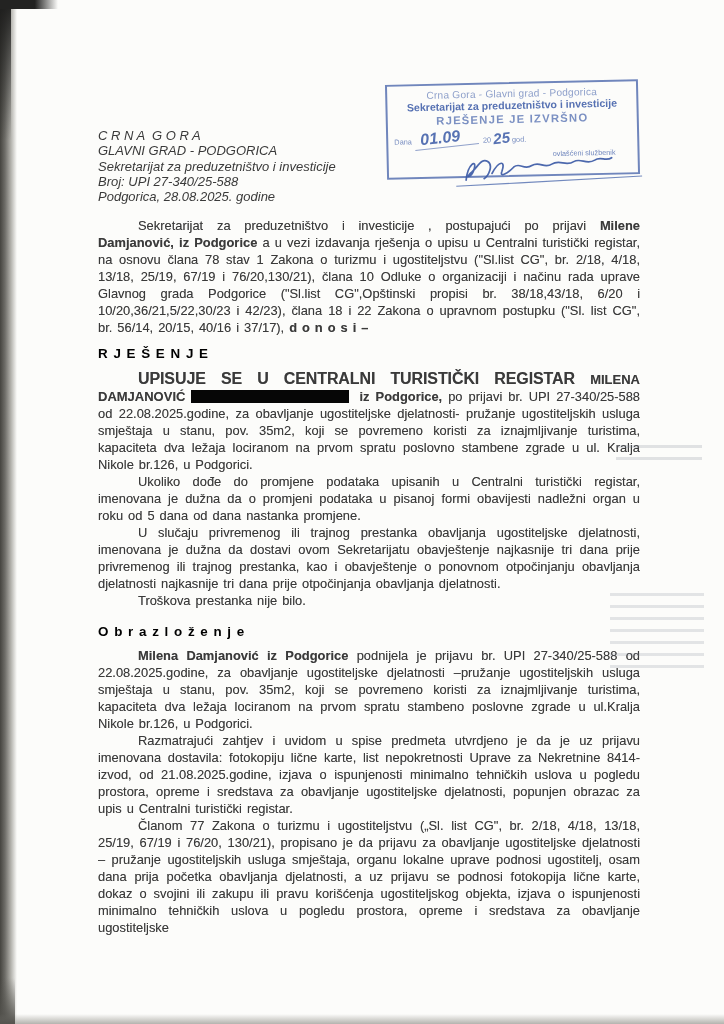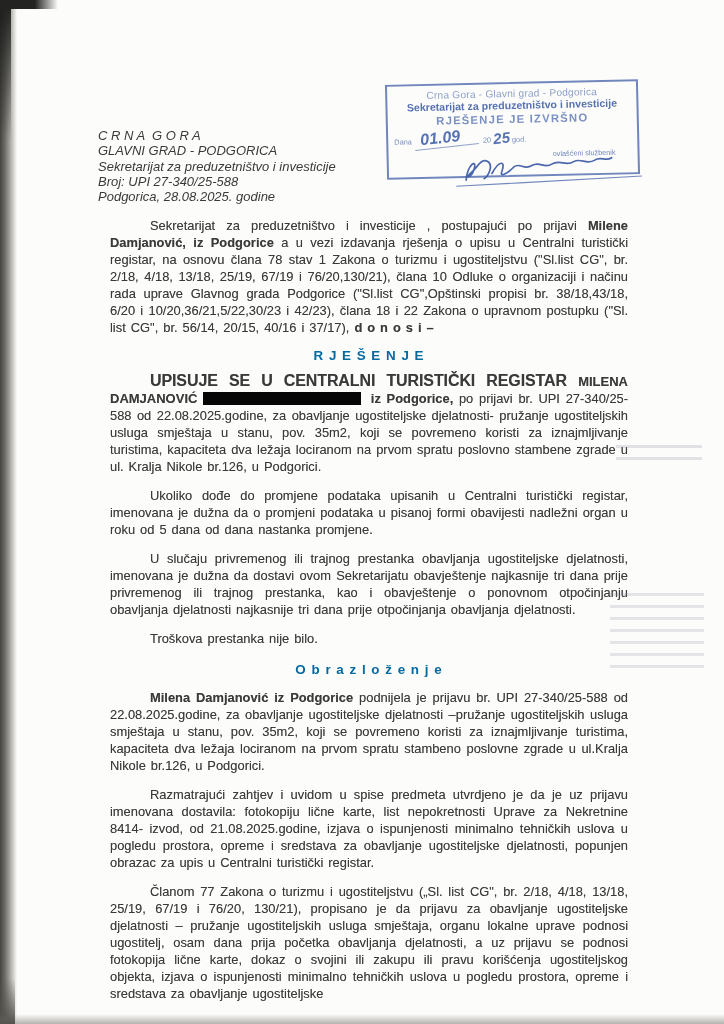--- a/index.html
+++ b/index.html
@@ -16,27 +16,27 @@
   .edge-top-left { position:absolute; left:0; top:0; width:58px; height:9px;
     background:linear-gradient(90deg,#232322 60%,rgba(35,35,34,0) 100%); }
   .edge-bottom { position:absolute; left:0; right:0; bottom:0; height:10px;
     background:linear-gradient(0deg,#b4b3ae 0,rgba(252,252,250,0) 100%); }
   .edge-bottom-left { position:absolute; left:0; bottom:0; width:15px; height:46px;
     background:linear-gradient(0deg,#54534e,rgba(84,83,78,0)); }
 
   
   .content { position:absolute; left:98px; top:128px; width:542px; }
   .lh-line { font-size:13px; line-height:15.3px; white-space:pre;font-style:italic; }
-  .para { margin:12px; text-align:justify; text-indent:40px; font-size:12.9px;
+  .para { margin:0; text-align:justify; text-indent:40px; font-size:12.9px;
     line-height:17px; word-spacing:1.4px; text-shadow:0 0 .4px rgba(58,58,58,.45); }
   .b { font-weight:bold; }
   .caps { font-size:16px; letter-spacing:-0.1px; }
   .name { font-size:13px; }
-  .center-head { margin:10px 0 9px; text-align:center; font-size:13.4px; font-weight:bold;
-    white-space:pre; letter-spacing:1px; text-indent:0; color:#0369a1; }
+  .center-head { margin:10px 0 9px; text-align:left; font-size:13.4px; font-weight:bold;
+    white-space:pre; letter-spacing:1px; text-indent:0; color:#000000; }
   .m-intro { margin-top:13px; }
   .m-upis { margin-top:8px; }
   .m-p2 { margin-top:6px; }
   .m-head2 { margin:15px 0 8px; }
   .redaction { display:inline-block; width:158px; height:13px; background:#060606;
     vertical-align:-2px; margin-right:4px; }
   .footer { position:absolute; top:1023px; left:0; width:100%; text-align:center;
     font-size:10.5px; letter-spacing:2px; color:#4c4c4c; }
 
   

